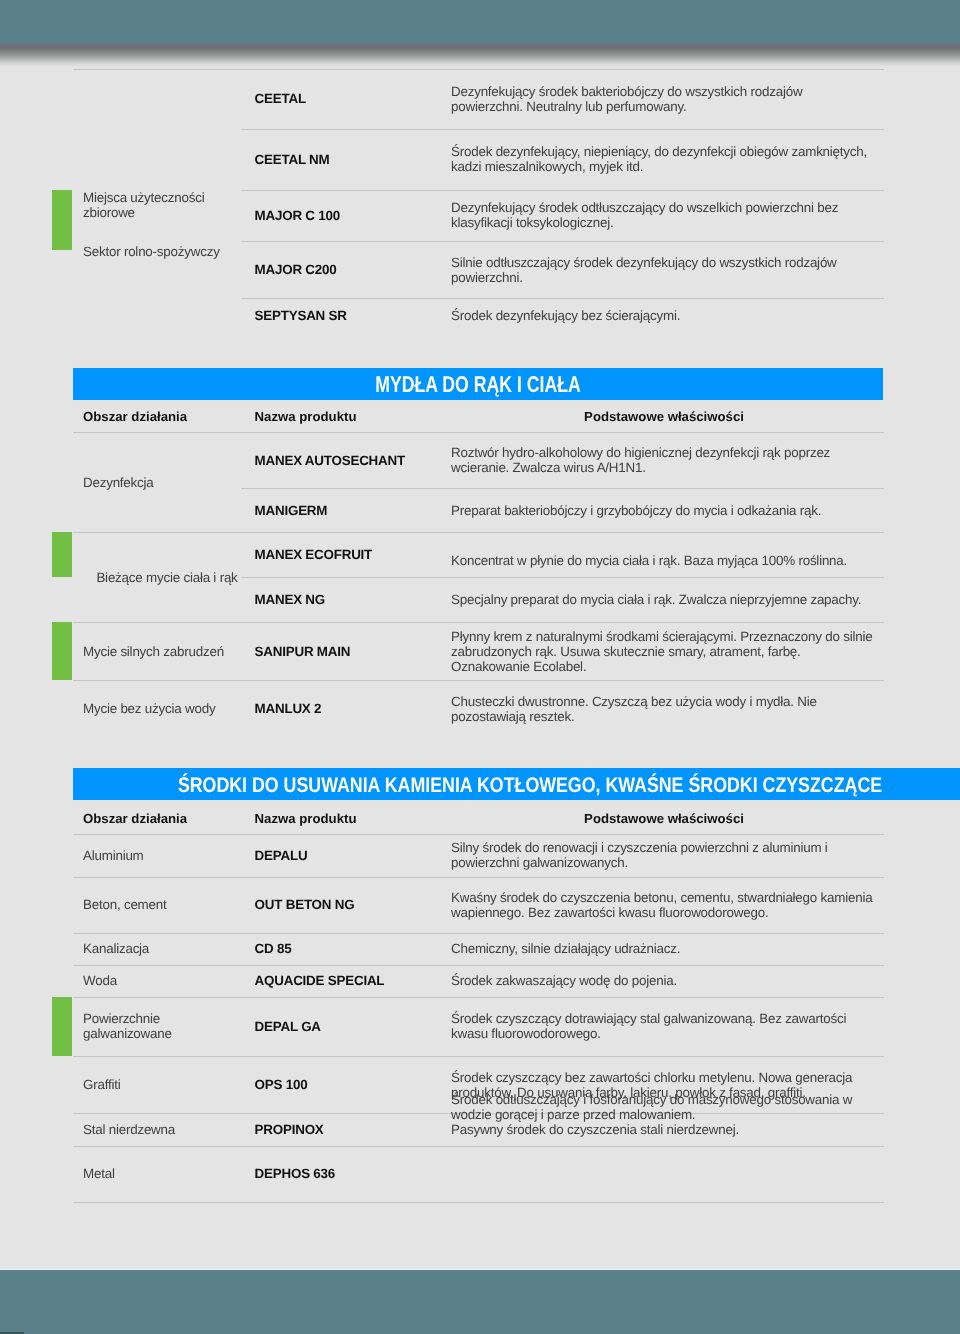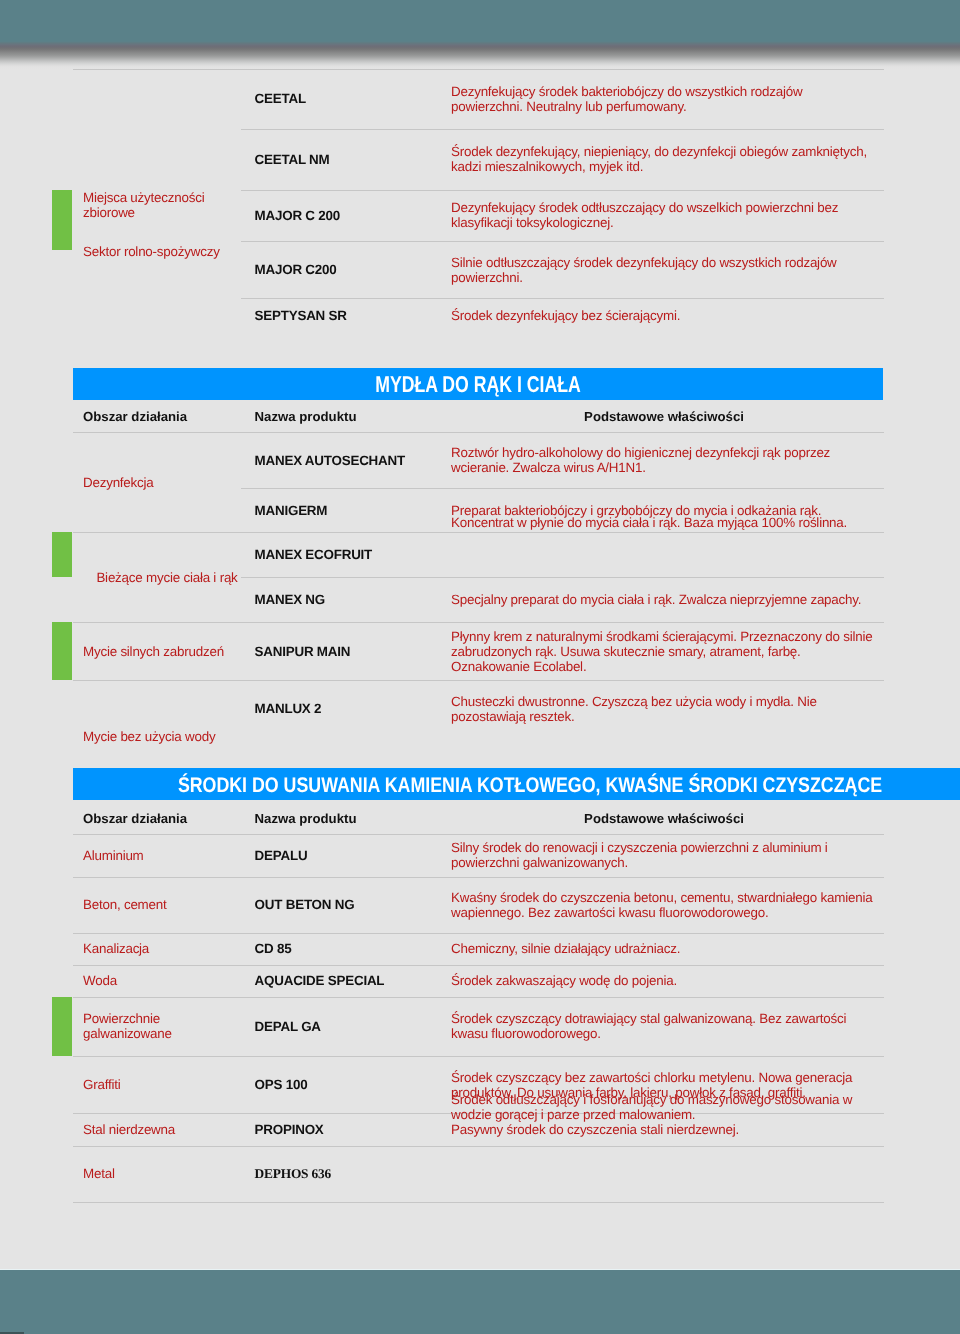--- a/index.html
+++ b/index.html
@@ -29,21 +29,21 @@
   .title{position:absolute;left:481px;top:2.2px;color:#ffffff;font-size:27.1px;font-weight:bold;
          white-space:nowrap;transform:translateX(-50%) scaleX(0.812);transform-origin:50% 50%;}
   .botbar{position:absolute;left:0;top:1270px;width:960px;height:64px;background:#5a8189;}
   .botbar-edge{position:absolute;left:0;top:1269px;width:960px;height:1px;background:#e9f3f5;}
   .footer-mark{position:absolute;left:0;top:1331.5px;width:24px;height:2.5px;background:#3c5357;}
   .rule{position:absolute;height:1px;background:#c6c6c6;}
   .band{position:absolute;height:32px;background:#0094fe;}
   .band-t{position:absolute;top:0;left:50%;height:32px;line-height:32px;white-space:nowrap;
       color:#ffffff;font-weight:bold;transform-origin:50% 50%;}
   .greenbar{position:absolute;left:52px;width:20px;background:#71c045;}
-  .cell{position:absolute;font-size:13.4px;letter-spacing:-0.217px;color:#b91c1c;line-height:15px;}
+  .cell{position:absolute;font-size:13.4px;letter-spacing:-0.217px;color:#404040;line-height:15px;}
   .c1{left:83px;width:168px;}
   .c2{left:254.6px;width:196px;font-weight:bold;color:#111111;}
   .c3{left:451px;width:424px;}
   .hdr{position:absolute;font-size:13.2px;font-weight:bold;color:#111111;line-height:15px;}
 </style>
 </head>
 <body>
 
 <div class="page">
 
@@ -70,21 +70,21 @@
   <div class="cell c2" style="top:128.5px;height:61px;display:flex;align-items:center;">
           <span>CEETAL NM</span>
         </div>
   <div class="cell c3" style="top:128.5px;height:61px;display:flex;align-items:center;">
           <span>Środek dezynfekujący, niepieniący, do dezynfekcji obiegów zamkniętych, kadzi mieszalnikowych, myjek itd.</span>
         </div>
   </div>
   <div class="rule" style="left:241px;top:190px;width:643px;"></div>
   <div>
   <div class="cell c2" style="top:189.5px;height:51.5px;display:flex;align-items:center;">
-          <span>MAJOR C 200</span>
+          <span>MAJOR C 100</span>
         </div>
   <div class="cell c3" style="top:189.5px;height:51.5px;display:flex;align-items:center;">
           <span>Dezynfekujący środek odtłuszczający do wszelkich powierzchni bez klasyfikacji toksykologicznej.</span>
         </div>
   </div>
   <div class="rule" style="left:241px;top:241px;width:643px;"></div>
   <div>
   <div class="cell c2" style="top:241px;height:57px;display:flex;align-items:center;">
           <span>MAJOR C200</span>
         </div>
@@ -136,21 +136,21 @@
   <div class="greenbar" style="top:532px;height:45px;"></div>
   <div class="cell c1" style="top:532px;height:90px;display:flex;align-items:center;justify-content:center;">
         <div>
           <div style="min-height:15px;">Bieżące mycie ciała i rąk</div>
         </div>
       </div>
   <div>
   <div class="cell c2" style="top:532px;height:45px;display:flex;align-items:center;">
           <span>MANEX ECOFRUIT</span>
         </div>
-  <div class="cell c3" style="top:500px;height:45px;display:flex;align-items:center;">
+  <div class="cell c3" style="top:538px;height:45px;display:flex;align-items:center;">
           <span>Koncentrat w płynie do mycia ciała i rąk. Baza myjąca 100% roślinna.</span>
         </div>
   </div>
   <div class="rule" style="left:241px;top:577px;width:643px;"></div>
   <div>
   <div class="cell c2" style="top:577px;height:45px;display:flex;align-items:center;">
           <span>MANEX NG</span>
         </div>
   <div class="cell c3" style="top:577px;height:45px;display:flex;align-items:center;">
           <span>Specjalny preparat do mycia ciała i rąk. Zwalcza nieprzyjemne zapachy.</span>
@@ -165,21 +165,21 @@
       </div>
   <div>
   <div class="cell c2" style="top:622px;height:58px;display:flex;align-items:center;">
           <span>SANIPUR MAIN</span>
         </div>
   <div class="cell c3" style="top:622px;height:58px;display:flex;align-items:center;">
           <span>Płynny krem z naturalnymi środkami ścierającymi. Przeznaczony do silnie zabrudzonych rąk. Usuwa skutecznie smary, atrament, farbę. Oznakowanie Ecolabel.</span>
         </div>
   </div>
   <div class="rule" style="left:73px;top:680px;width:811px;"></div>
-  <div class="cell c1" style="top:708px;height:57px;display:flex;align-items:center;text-align:center;">
+  <div class="cell c1" style="top:680px;height:57px;display:flex;align-items:center;text-align:center;">
         <div>
           <div style="min-height:15px;">Mycie bez użycia wody</div>
         </div>
       </div>
   <div>
   <div class="cell c2" style="top:680px;height:57px;display:flex;align-items:center;">
           <span>MANLUX 2</span>
         </div>
   <div class="cell c3" style="top:680px;height:57px;display:flex;align-items:center;">
           <span>Chusteczki dwustronne. Czyszczą bez użycia wody i mydła. Nie pozostawiają resztek.</span>
@@ -293,21 +293,21 @@
           <span>Pasywny środek do czyszczenia stali nierdzewnej.</span>
         </div>
   </div>
   <div class="rule" style="left:73px;top:1146px;width:811px;"></div>
   <div class="cell c1" style="top:1145.6px;height:56.6px;display:flex;align-items:center;">
         <div>
           <div style="min-height:15px;">Metal</div>
         </div>
       </div>
   <div>
-  <div class="cell c2" style="top:1145.6px;height:56.6px;display:flex;align-items:center;font-family:Liberation Serif, serif;">
+  <div class="cell c2" style="top:1145.6px;height:56.6px;display:flex;align-items:center;">
           <span>DEPHOS 636</span>
         </div>
   <div class="cell c3" style="top:1079px;height:56.6px;display:flex;align-items:center;">
           <span>Środek odtłuszczający i fosforanujący do maszynowego stosowania w wodzie gorącej i parze przed malowaniem.</span>
         </div>
   </div>
   <div class="rule" style="left:73px;top:1202px;width:811px;"></div>
   </div>
   <div class="botbar-edge"></div>
   <div class="botbar"></div>

